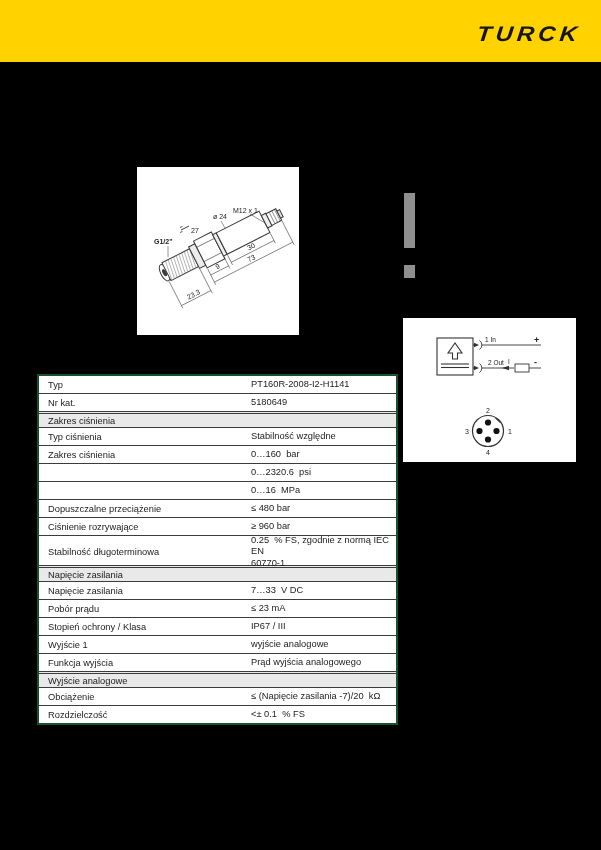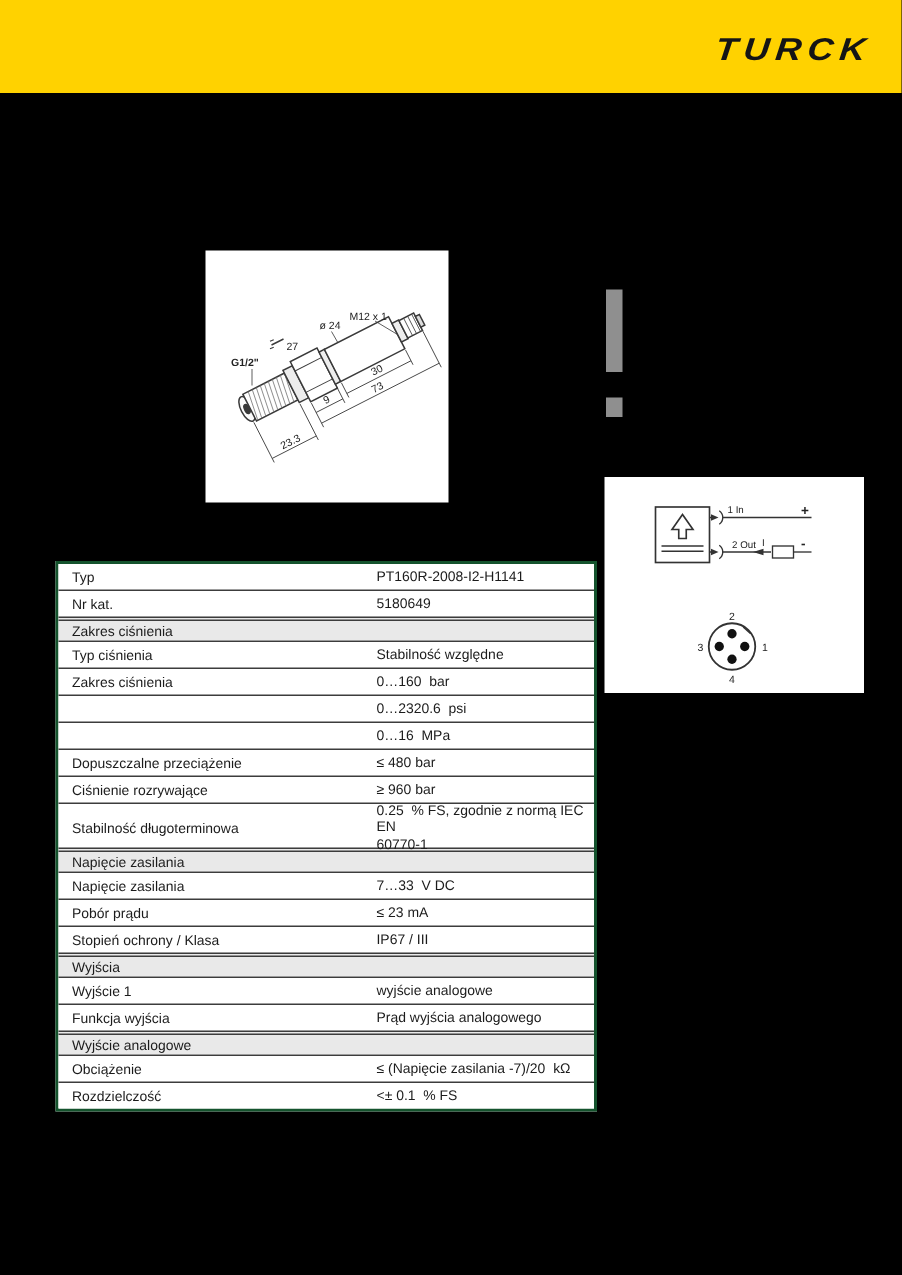--- a/index.html
+++ b/index.html
@@ -230,23 +230,20 @@
         <span class="t-value">7…33  V DC</span>
       </div>
       <div class="t-row">
         <span class="t-label">Pobór prądu</span>
         <span class="t-value">≤ 23 mA</span>
       </div>
       <div class="t-row">
         <span class="t-label">Stopień ochrony / Klasa</span>
         <span class="t-value">IP67 / III</span>
       </div>
-      <div class="t-section">
-        <span class="t-label">Wyjścia</span>
-      </div>
       <div class="t-row">
         <span class="t-label">Wyjście 1</span>
         <span class="t-value">wyjście analogowe</span>
       </div>
       <div class="t-row">
         <span class="t-label">Funkcja wyjścia</span>
         <span class="t-value">Prąd wyjścia analogowego</span>
       </div>
       <div class="t-section">
         <span class="t-label">Wyjście analogowe</span>

